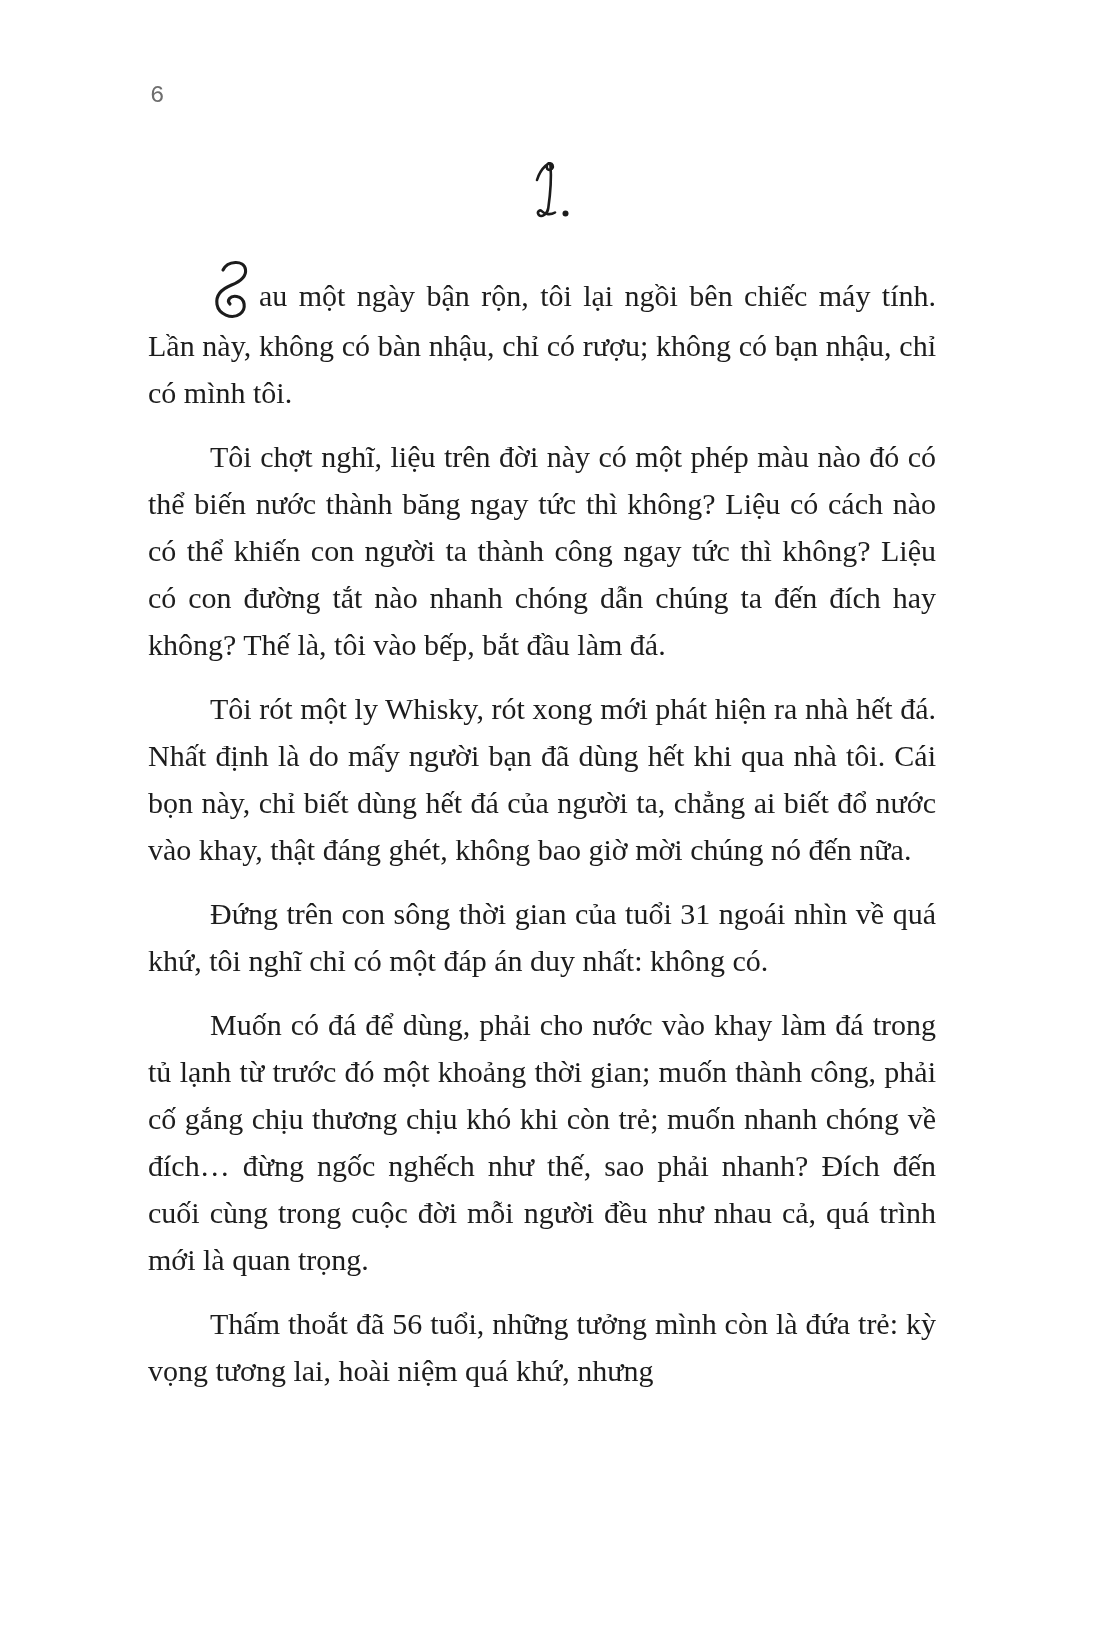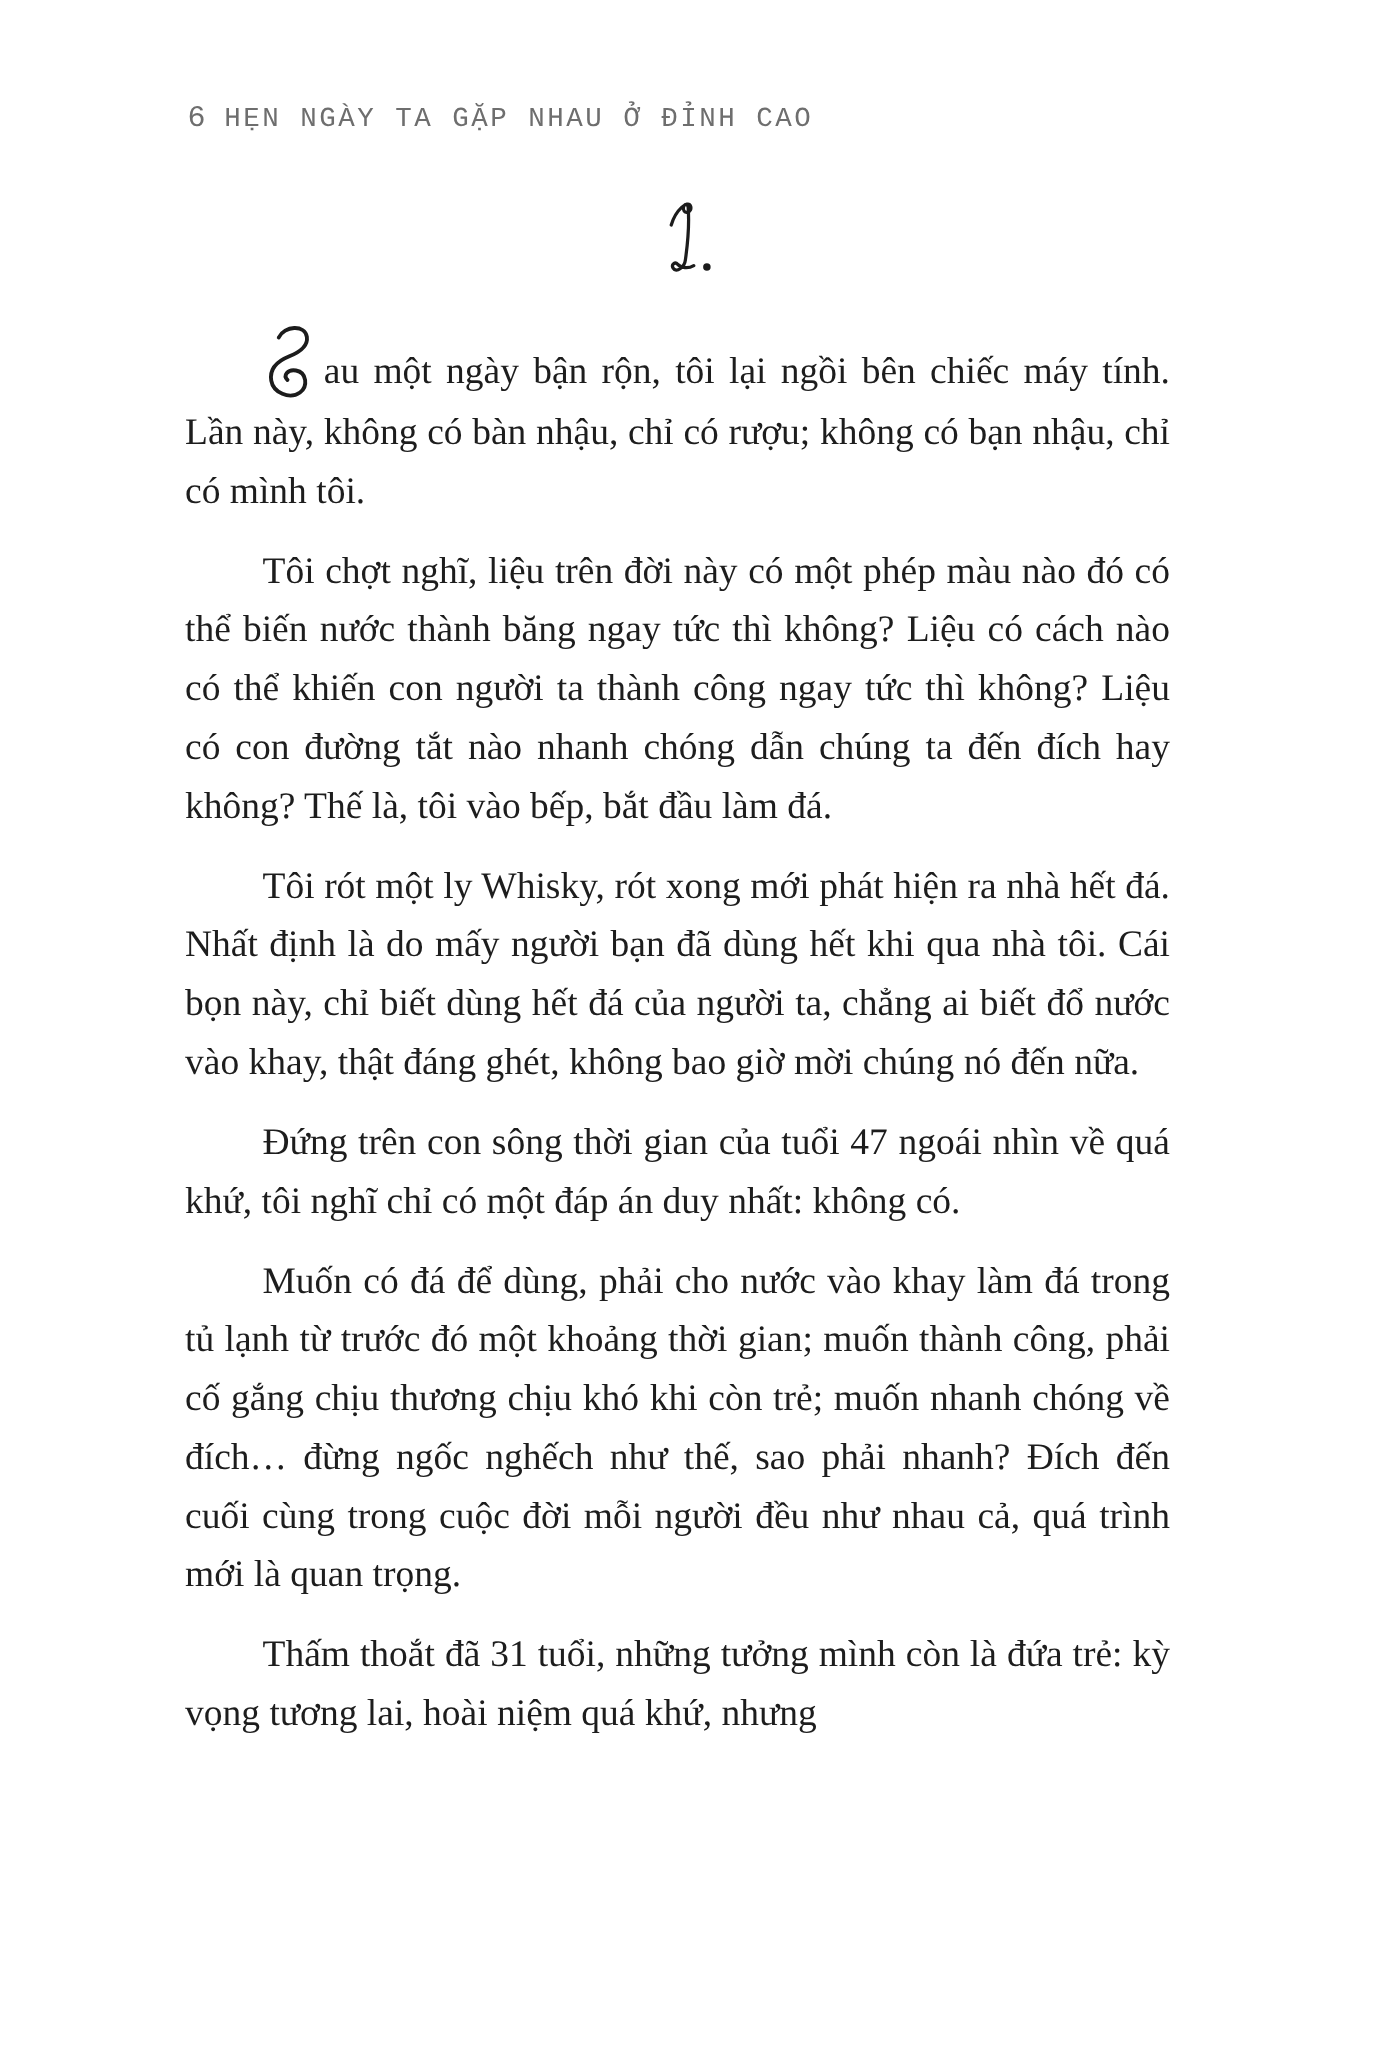--- a/index.html
+++ b/index.html
@@ -71,21 +71,20 @@
     stroke-linejoin: round;
   }
 </style>
 </head>
 <body>
 
 <div class="page">
 
   <div class="page-header">
     <span class="page-number">6</span>
-    <span class="running-title">HẸN NGÀY TA GẶP NHAU Ở ĐỈNH CAO</span>
   </div>
 
   <div class="chapter" role="heading" aria-level="1" aria-label="1.">
     <svg class="stroke" width="52" height="72" viewBox="0 0 52 72" aria-hidden="true">
       <path stroke-width="2.6" d="M 13 24
                C 16.5 12, 26.5 3.5, 28.5 9
                C 30 13.5, 23.5 16, 22.8 11.5
                C 22.3 8, 25.5 5.5, 26.5 9.5
                C 27.5 22, 26 40, 24.3 52
                C 23.6 58, 17 62.5, 14.5 58.5
@@ -104,18 +103,18 @@
                    C 34.6 19.5, 27 24, 19.5 27
                    C 9.5 31, 3.5 37.5, 5 46.5
                    C 6.6 56, 19.5 62, 28 56
                    C 34.5 51.2, 33.5 40, 24.8 38.4
                    C 18 37.2, 14.3 42.5, 18 46"></path>
         </svg>
       </span><span>au một ngày bận rộn, tôi lại ngồi bên chiếc máy tính. Lần này, không có bàn nhậu, chỉ có rượu; không có bạn nhậu, chỉ có mình tôi.</span>
     </p>
     <p>Tôi chợt nghĩ, liệu trên đời này có một phép màu nào đó có thể biến nước thành băng ngay tức thì không? Liệu có cách nào có thể khiến con người ta thành công ngay tức thì không? Liệu có con đường tắt nào nhanh chóng dẫn chúng ta đến đích hay không? Thế là, tôi vào bếp, bắt đầu làm đá.</p>
     <p>Tôi rót một ly Whisky, rót xong mới phát hiện ra nhà hết đá. Nhất định là do mấy người bạn đã dùng hết khi qua nhà tôi. Cái bọn này, chỉ biết dùng hết đá của người ta, chẳng ai biết đổ nước vào khay, thật đáng ghét, không bao giờ mời chúng nó đến nữa.</p>
-    <p>Đứng trên con sông thời gian của tuổi 47 ngoái nhìn về quá khứ, tôi nghĩ chỉ có một đáp án duy nhất: không có.</p>
+    <p>Đứng trên con sông thời gian của tuổi 31 ngoái nhìn về quá khứ, tôi nghĩ chỉ có một đáp án duy nhất: không có.</p>
     <p>Muốn có đá để dùng, phải cho nước vào khay làm đá trong tủ lạnh từ trước đó một khoảng thời gian; muốn thành công, phải cố gắng chịu thương chịu khó khi còn trẻ; muốn nhanh chóng về đích… đừng ngốc nghếch như thế, sao phải nhanh? Đích đến cuối cùng trong cuộc đời mỗi người đều như nhau cả, quá trình mới là quan trọng.</p>
-    <p>Thấm thoắt đã 31 tuổi, những tưởng mình còn là đứa trẻ: kỳ vọng tương lai, hoài niệm quá khứ, nhưng</p>
+    <p>Thấm thoắt đã 56 tuổi, những tưởng mình còn là đứa trẻ: kỳ vọng tương lai, hoài niệm quá khứ, nhưng</p>
   </div>
 
 </div>
 
 </body></html>

